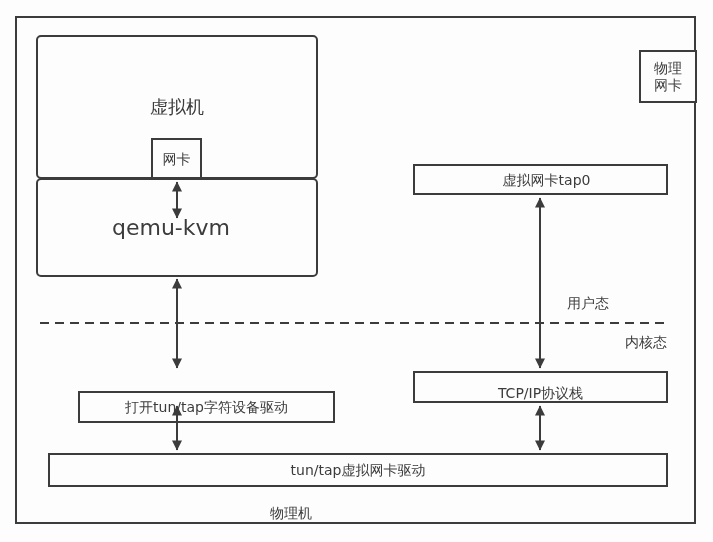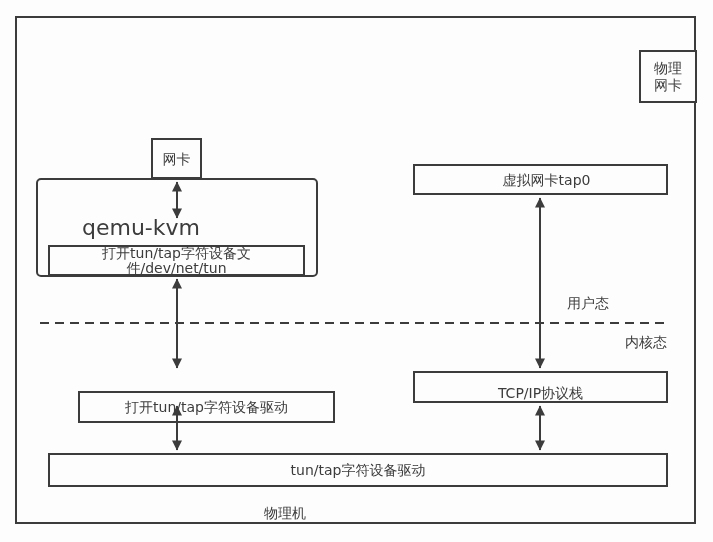--- a/index.html
+++ b/index.html
@@ -33,30 +33,30 @@
   .label {
     position: absolute;
     font-size: 14px;
     line-height: 16px;
     white-space: nowrap;
   }
   #vm-box          { left: 36px;  top: 35px;  width: 282px; height: 144px; font-size: 18px; }
   #vm-nic-box      { left: 151px; top: 138px; width: 51px;  height: 41px;  z-index: 3; }
   #qemu-box        { left: 36px;  top: 178px; width: 282px; height: 99px;  justify-content: flex-start; }
   #qemu-label      { position: absolute; left: 0; top: 215px; width: 282px; text-align: center;
-                     font-size: 22px; line-height: 26px; }
+                     font-size: 22px; line-height: 26px; padding-left: 30px; }
   #tun-file-box    { left: 48px;  top: 245px; width: 257px; height: 31px; line-height: 15px; z-index: 3; }
   #pnic-box        { left: 639px; top: 50px;  width: 58px;  height: 53px; line-height: 17px; }
   #tap0-box        { left: 413px; top: 164px; width: 255px; height: 31px; padding-left: 12px; }
   #tcpip-box       { left: 413px; top: 371px; width: 255px; height: 32px; justify-content: flex-end; }
   #tun-drv-box     { left: 48px;  top: 391px; width: 257px; height: 32px; margin-left: 30px; }
   #tuntap-box      { left: 48px;  top: 453px; width: 620px; height: 34px; }
   #user-mode-label   { left: 567px; top: 295px; width: 100px; text-align: left; }
   #kernel-mode-label { left: 567px; top: 334px; width: 100px; text-align: right; }
-  #machine-label     { left: 15px;  top: 505px; width: 540px; text-align: center; }
+  #machine-label     { left: 15px;  top: 505px; width: 540px; text-align: center; padding-left: 6px; }
   #outer-border {
     position: absolute;
     left: 15px; top: 16px; width: 681px; height: 508px;
     box-sizing: border-box;
     border: 2px solid #3c3c3c;
   }
   #connector-svg {
     position: absolute;
     left: 0; top: 0;
     width: 713px; height: 542px;
@@ -65,52 +65,51 @@
   }
   #connector-svg line { stroke: #3c3c3c; stroke-width: 2; }
 </style>
 </head>
 <body>
 
 <div id="canvas">
 
   <div id="outer-border"></div>
 
+  <div id="vm-box" class="box rounded">
+    <span>虚拟机</span>
+  </div>
 
   <div id="qemu-box" class="box rounded"></div>
   <div id="qemu-label">qemu-kvm</div>
 
   <div id="vm-nic-box" class="box">
     <span>网卡</span>
   </div>
 
-  <div id="tun-file-box" class="box">
-    <span>打开tun/tap字符设备文</span>
-    <span>件/dev/net/tun</span>
-  </div>
 
   <div id="pnic-box" class="box">
     <span>物理</span>
     <span>网卡</span>
   </div>
 
   <div id="tap0-box" class="box">
     <span>虚拟网卡tap0</span>
   </div>
 
   <div id="tcpip-box" class="box">
     <span>TCP/IP协议栈</span>
   </div>
 
   <div id="tun-drv-box" class="box">
     <span>打开tun/tap字符设备驱动</span>
   </div>
 
   <div id="tuntap-box" class="box">
-    <span>tun/tap字符设备驱动</span>
+    <span>tun/tap虚拟网卡驱动</span>
   </div>
 
   <div id="user-mode-label" class="label">用户态</div>
   <div id="kernel-mode-label" class="label">内核态</div>
   <div id="machine-label" class="label">物理机</div>
 
   <svg id="connector-svg" viewBox="0 0 713 542" xmlns="http://www.w3.org/2000/svg">
     <defs>
       <marker id="ah" viewBox="0 0 10 10" refX="9.5" refY="5" markerWidth="12" markerHeight="10" markerUnits="userSpaceOnUse" orient="auto-start-reverse">
         <path d="M0,0 L10,5 L0,10 Z" fill="#3c3c3c"></path>

